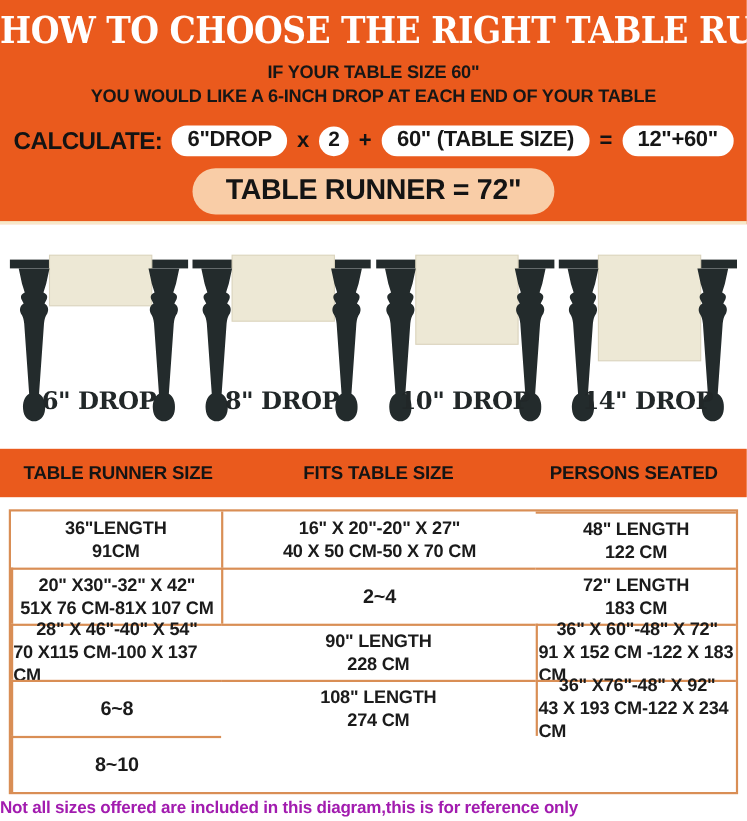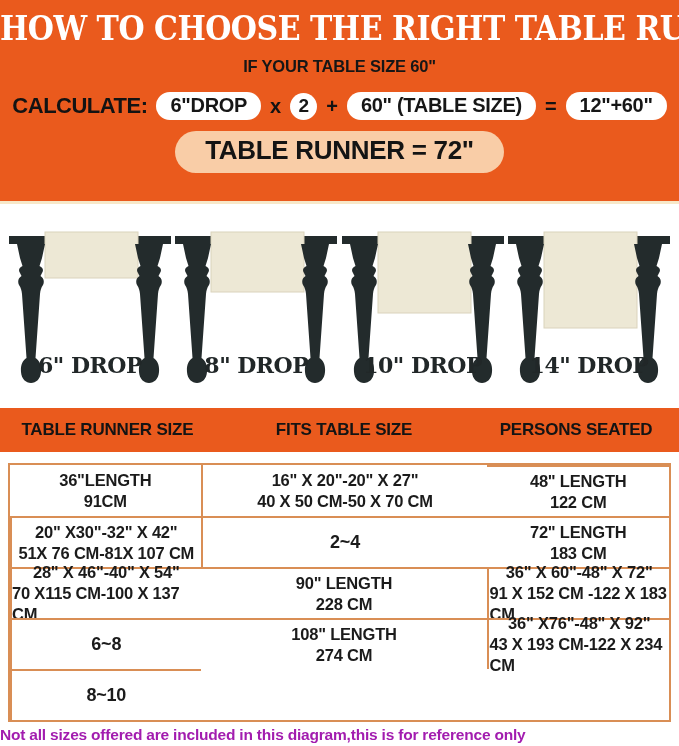--- a/index.html
+++ b/index.html
@@ -58,20 +58,21 @@
           color:#a21caf; letter-spacing:-0.2px; }
 </style>
 </head>
 <body>
 
 <div class="poster">
 
   <header class="hero">
     <h1>HOW TO CHOOSE THE RIGHT TABLE RUNNER</h1>
     <p class="sub sub1">IF YOUR TABLE SIZE 60"</p>
+    <p class="sub sub2">YOU WOULD LIKE A 6-INCH DROP AT EACH END OF YOUR TABLE</p>
 
     <div class="calc-row">
       <span class="calc-label">CALCULATE:</span>
       <span class="pill">6"DROP</span>
       <span class="op">x</span>
       <span class="circle">2</span>
       <span class="op">+</span>
       <span class="pill">60" (TABLE SIZE)</span>
       <span class="op">=</span>
       <span class="pill">12"+60"</span>

